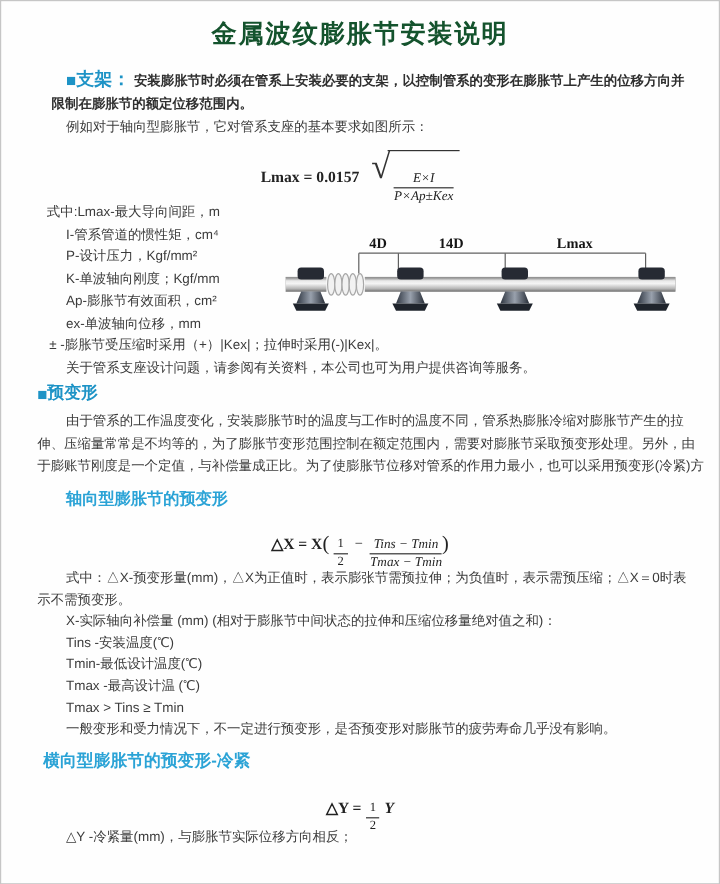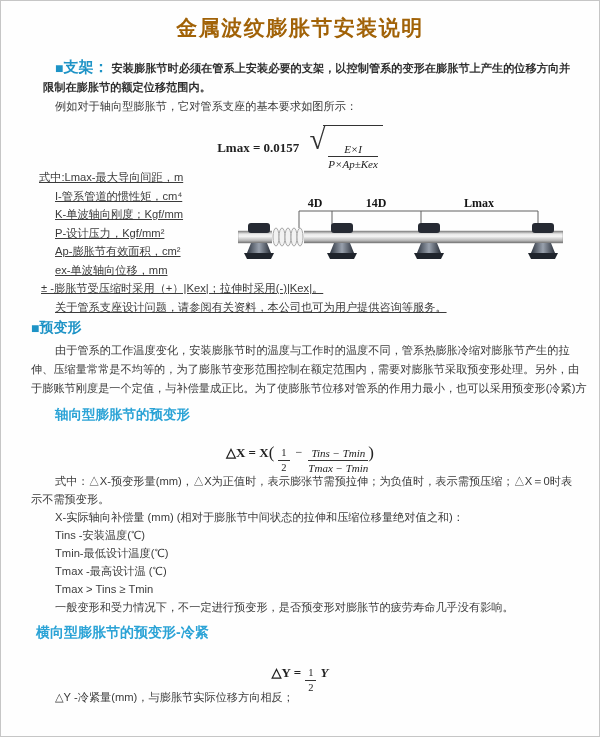--- a/index.html
+++ b/index.html
@@ -12,21 +12,21 @@
     font-family: "Liberation Sans", sans-serif;
     color: #3b3b3b;
     overflow: hidden;
   }
   .inner { padding: 0 30px; }
   .doc-title {
     margin: 13px 0 0;
     text-align: center;
     font-size: 21px; font-weight: bold;
     letter-spacing: 1.5px;
-    color: #a16207;
+    color: #14532d;
   }
   .line {
     font-size: 11.2px;
     line-height: 19px;
     white-space: nowrap;
   }
   .tight { line-height: 18.5px; }
   .xtight { line-height: 18px; }
   .ind-sm { padding-left: 8px; }
   .ind-pm { padding-left: 10px; }
@@ -91,25 +91,25 @@
         <span class="rad">√</span>
         <span class="rbody">
           <span class="frac">
             <span class="num">E×I</span>
             <span class="den">P×Ap±Kex</span>
           </span>
         </span>
       </span>
     </div>
 
-    <div style="margin-top:7px;text-decoration:underline;">
+    <div style="margin-top:7px;">
       <div class="line tight ind-sm">式中:Lmax-最大导向间距，m</div>
       <div class="line tight ind-md">I-管系管道的惯性矩，cm⁴</div>
+      <div class="line tight ind-md">P-设计压力，Kgf/mm²</div>
       <div class="line tight ind-md">K-单波轴向刚度；Kgf/mm</div>
-      <div class="line tight ind-md">P-设计压力，Kgf/mm²</div>
       <div class="line tight ind-md">Ap-膨胀节有效面积，cm²</div>
       <div class="line tight ind-md">ex-单波轴向位移，mm</div>
       <div class="line tight ind-pm">± -膨胀节受压缩时采用（+）|Kex|；拉伸时采用(-)|Kex|。</div>
       <div class="line tight ind-md">关于管系支座设计问题，请参阅有关资料，本公司也可为用户提供咨询等服务。</div>
     </div>
 
     <div class="line sec-head" style="color:#1d93c6;margin-top:2px;"><span class="marker">■</span><span class="blue-head-md">预变形</span></div>
     <div class="par-top">
       <div class="line ind-md">由于管系的工作温度变化，安装膨胀节时的温度与工作时的温度不同，管系热膨胀冷缩对膨胀节产生的拉</div>
       <div class="line">伸、压缩量常常是不均等的，为了膨胀节变形范围控制在额定范围内，需要对膨胀节采取预变形处理。另外，由</div>

